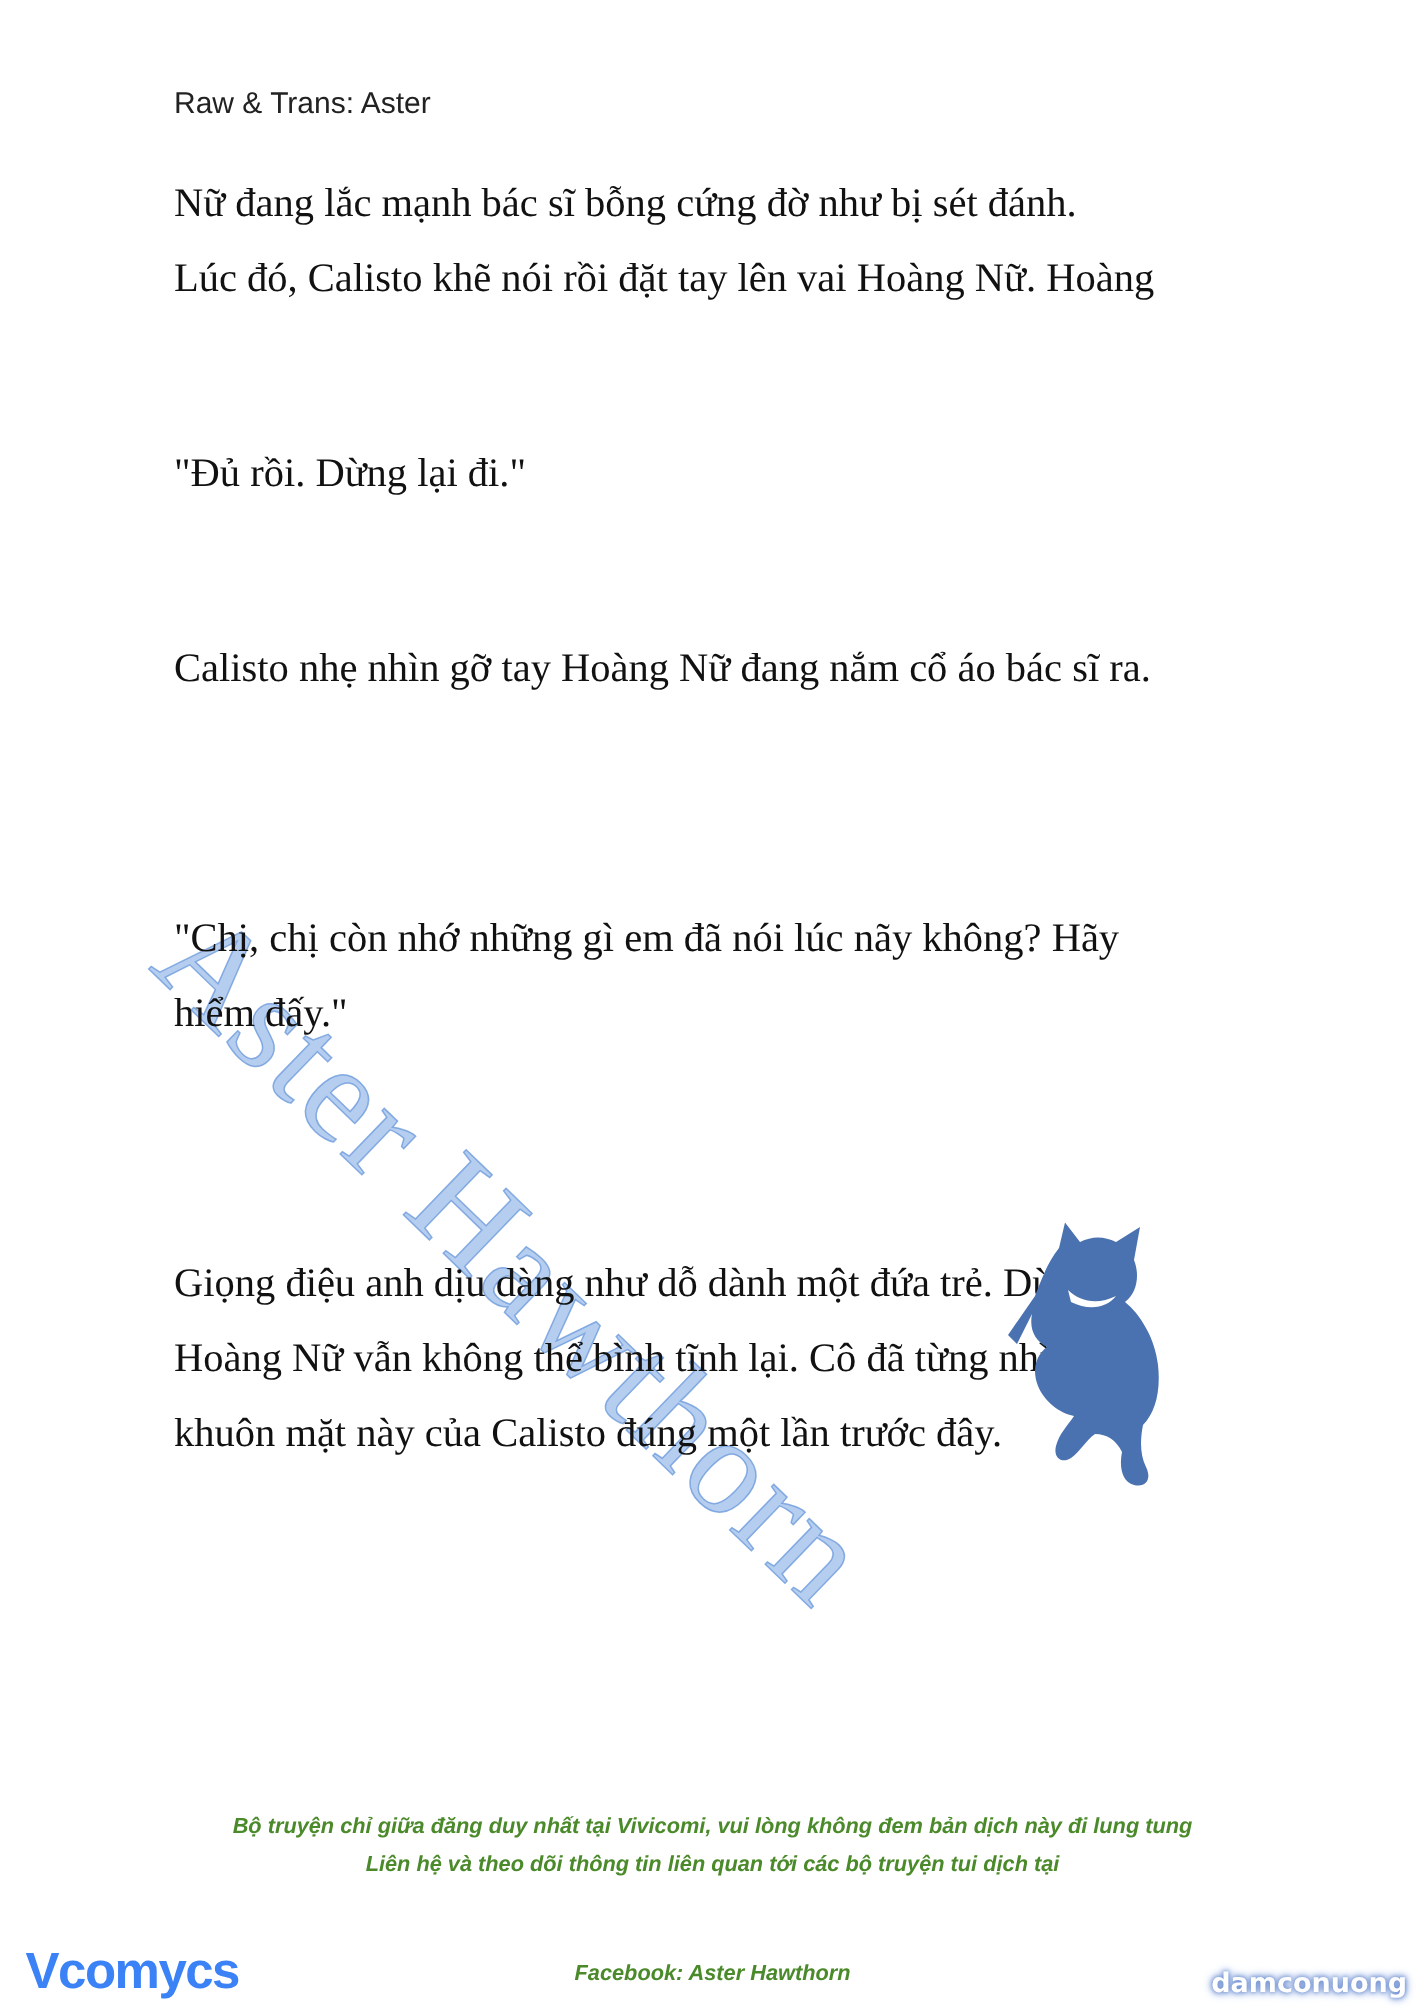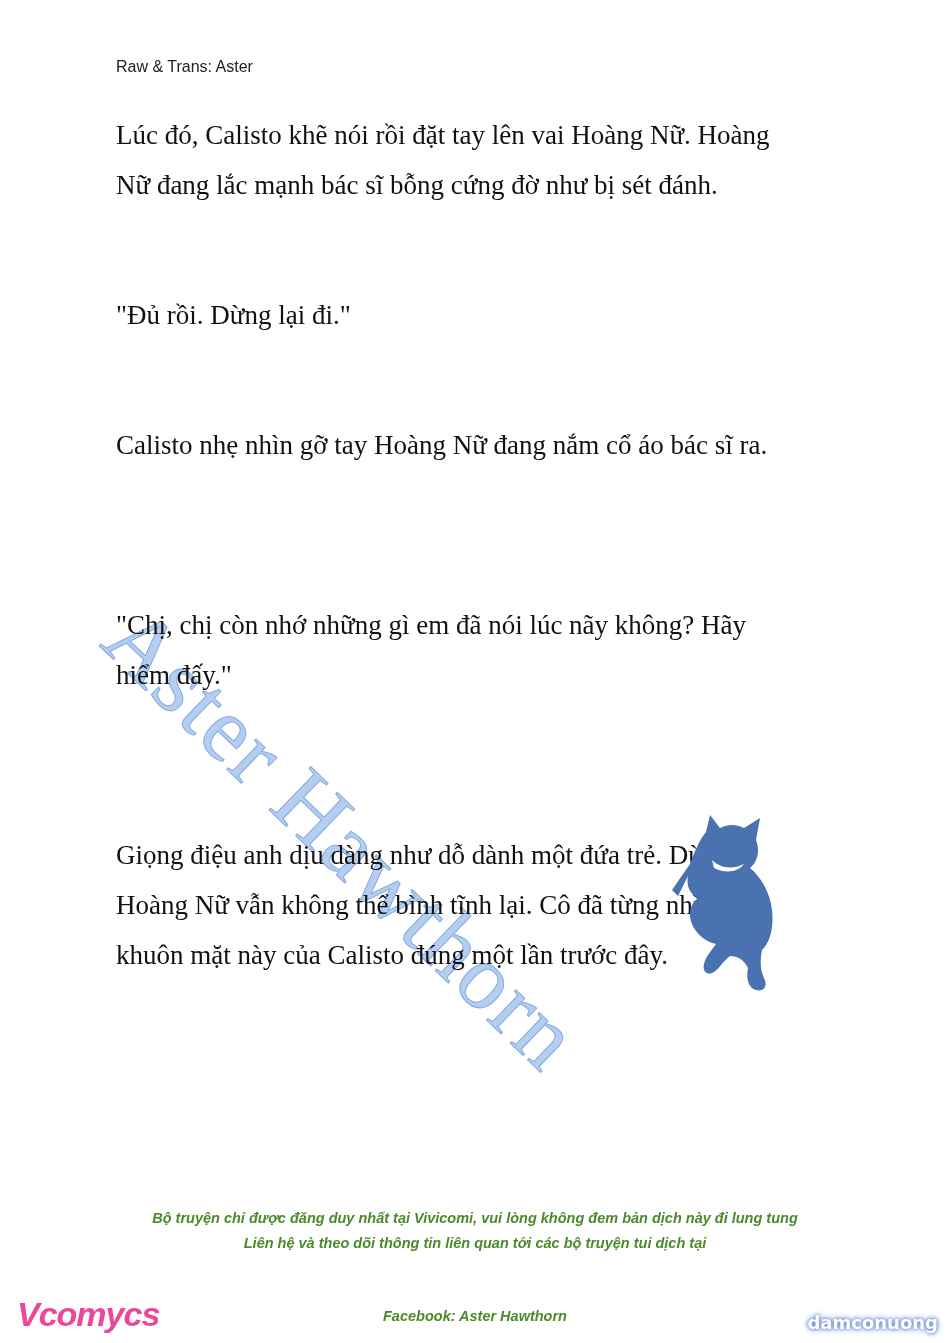--- a/index.html
+++ b/index.html
@@ -2,21 +2,21 @@
 <html><head>
 <meta charset="utf-8">
 <style>
   html, body { margin: 0; padding: 0; }
   body {
     width: 950px; height: 1343px; position: relative; overflow: hidden;
     background: #ffffff;
   }
   .credit {
     position: absolute; left: 116px; top: 58px;
-    font-family: "Liberation Sans", sans-serif; font-size: 16px; color: #222;
+    font-family: "Liberation Sans", sans-serif; font-size: 20px; color: #222;
   }
   .para {
     position: absolute; left: 116px; width: 740px;
     font-family: "Liberation Serif", serif; font-size: 27px; line-height: 50px;
     color: #111; margin: 0;
   }
   .para .line { display: block; white-space: nowrap; }
   .watermark {
     position: absolute; left: 120px; top: 570px;
     transform: rotate(44deg); transform-origin: left center;
@@ -29,40 +29,40 @@
   .cat {
     position: absolute; left: 668px; top: 810px; width: 115px; height: 185px;
   }
   .footer {
     position: absolute; left: 0; width: 950px; text-align: center;
     font-family: "Liberation Sans", sans-serif; font-style: italic; font-weight: bold;
     font-size: 14.5px; color: #4b8a2a;
   }
   .logo-left {
     position: absolute; left: 17px; top: 1295px;
-    font-family: "Liberation Sans", sans-serif; font-style: italic; font-weight: bold;
-    font-size: 34px; color: #ec4899; letter-spacing: -1px;
+    font-family: "Liberation Sans", sans-serif; font-weight: bold;
+    font-size: 34px; color: #3b82f6; letter-spacing: -1px;
   }
   .logo-right {
     position: absolute; right: 12px; top: 1312px;
     font-family: "DejaVu Sans", sans-serif; font-weight: bold;
     font-size: 18px; color: #ffffff;
     text-shadow: 0 0 3px #6e8fd0, 0 0 5px #6e8fd0, 0 0 7px #9db6e8;
   }
 </style>
 </head>
 <body>
 
 <div class="credit">Raw &amp; Trans: Aster</div>
 
 <div class="watermark">Aster Hawthorn</div>
 
 <p class="para" style="top:110px">
+  <span class="line">Nữ đang lắc mạnh bác sĩ bỗng cứng đờ như bị sét đánh.</span>
   <span class="line">Lúc đó, Calisto khẽ nói rồi đặt tay lên vai Hoàng Nữ. Hoàng</span>
-  <span class="line">Nữ đang lắc mạnh bác sĩ bỗng cứng đờ như bị sét đánh.</span>
 </p>
 
 <p class="para" style="top:290px">
   <span class="line">"Đủ rồi. Dừng lại đi."</span>
 </p>
 
 <p class="para" style="top:420px">
   <span class="line">Calisto nhẹ nhìn gỡ tay Hoàng Nữ đang nắm cổ áo bác sĩ ra.</span>
 </p>
 
@@ -82,18 +82,18 @@
 
 <svg class="cat" viewBox="0 0 115 185">
   <path fill="#4a72b0" d="M38 22 L42 5 L52 18 C60 14 68 14 76 18 L92 8 L88 30 C92 40 90 52 82 58
     C92 66 102 82 104 100 C106 118 102 132 94 140 C92 150 92 160 96 168 C100 176 96 182 88 180
     C80 178 78 168 80 158 C76 150 70 146 62 146 C56 150 52 158 46 162 C40 166 34 162 36 154
     C38 146 44 140 48 134 C38 132 28 124 24 114 C20 104 22 94 30 88 C22 84 18 76 20 66
     L10 86 L4 80 L22 54 C26 44 30 32 38 22 Z"></path>
   <path fill="#ffffff" d="M44 50 C52 58 64 60 76 54 C70 62 58 64 46 58 Z"></path>
 </svg>
 
-<div class="footer" style="top:1210px">Bộ truyện chỉ được đăng duy nhất tại Vivicomi, vui lòng không đem bản dịch này đi lung tung</div>
+<div class="footer" style="top:1210px">Bộ truyện chỉ giữa đăng duy nhất tại Vivicomi, vui lòng không đem bản dịch này đi lung tung</div>
 <div class="footer" style="top:1235px">Liên hệ và theo dõi thông tin liên quan tới các bộ truyện tui dịch tại</div>
 <div class="footer" style="top:1308px">Facebook: Aster Hawthorn</div>
 
 <div class="logo-left">Vcomycs</div>
 <div class="logo-right">damconuong</div>
 
 </body></html>

